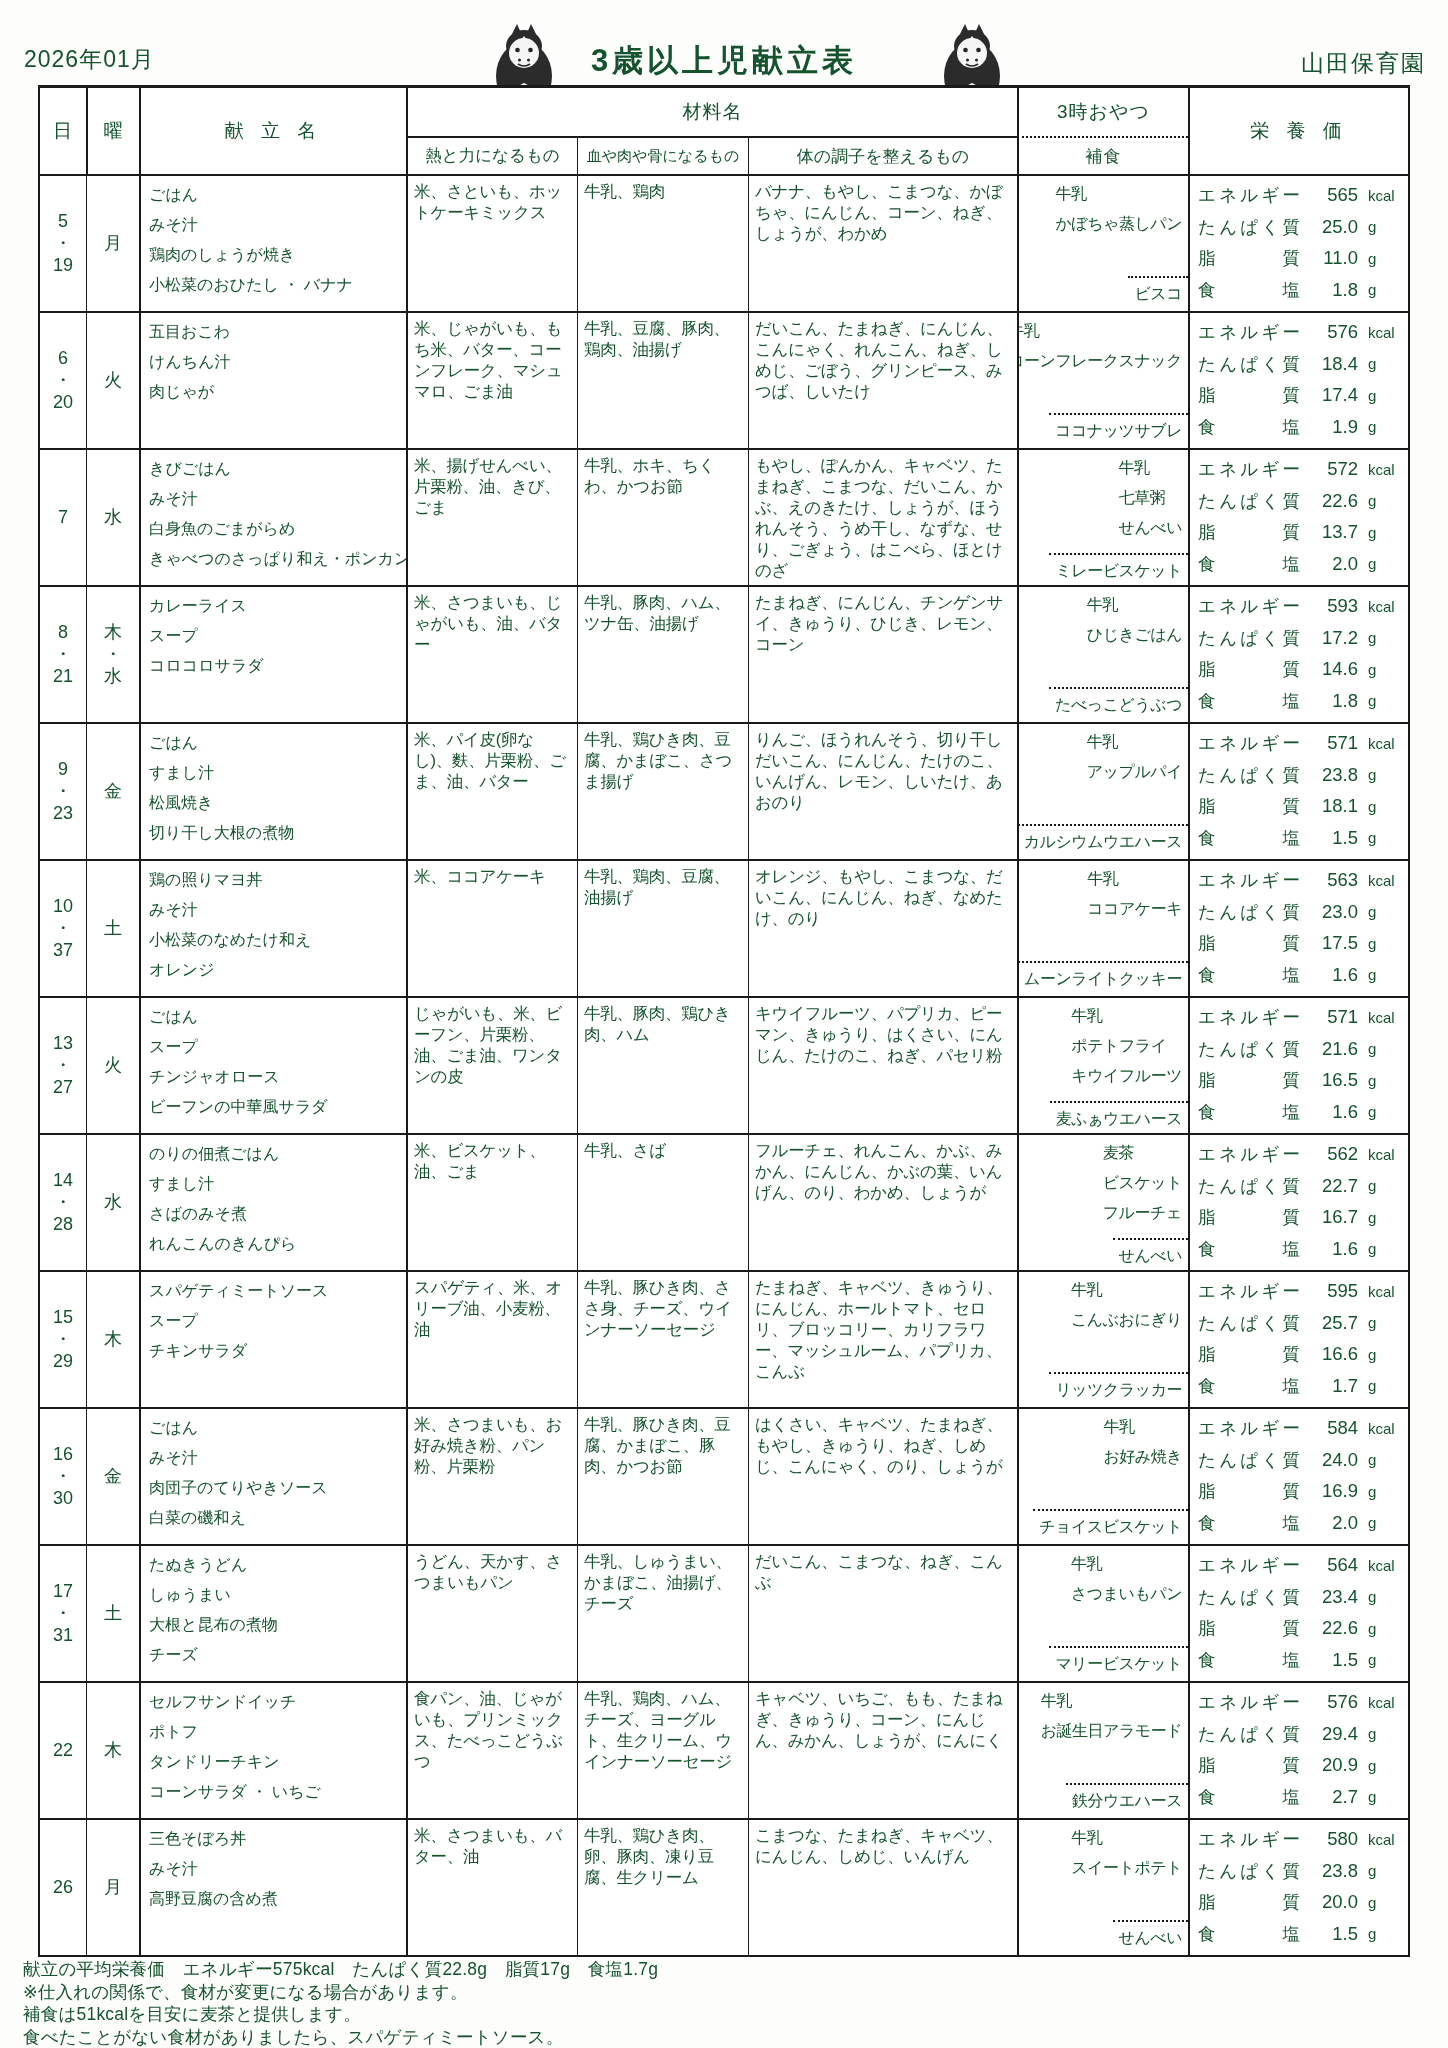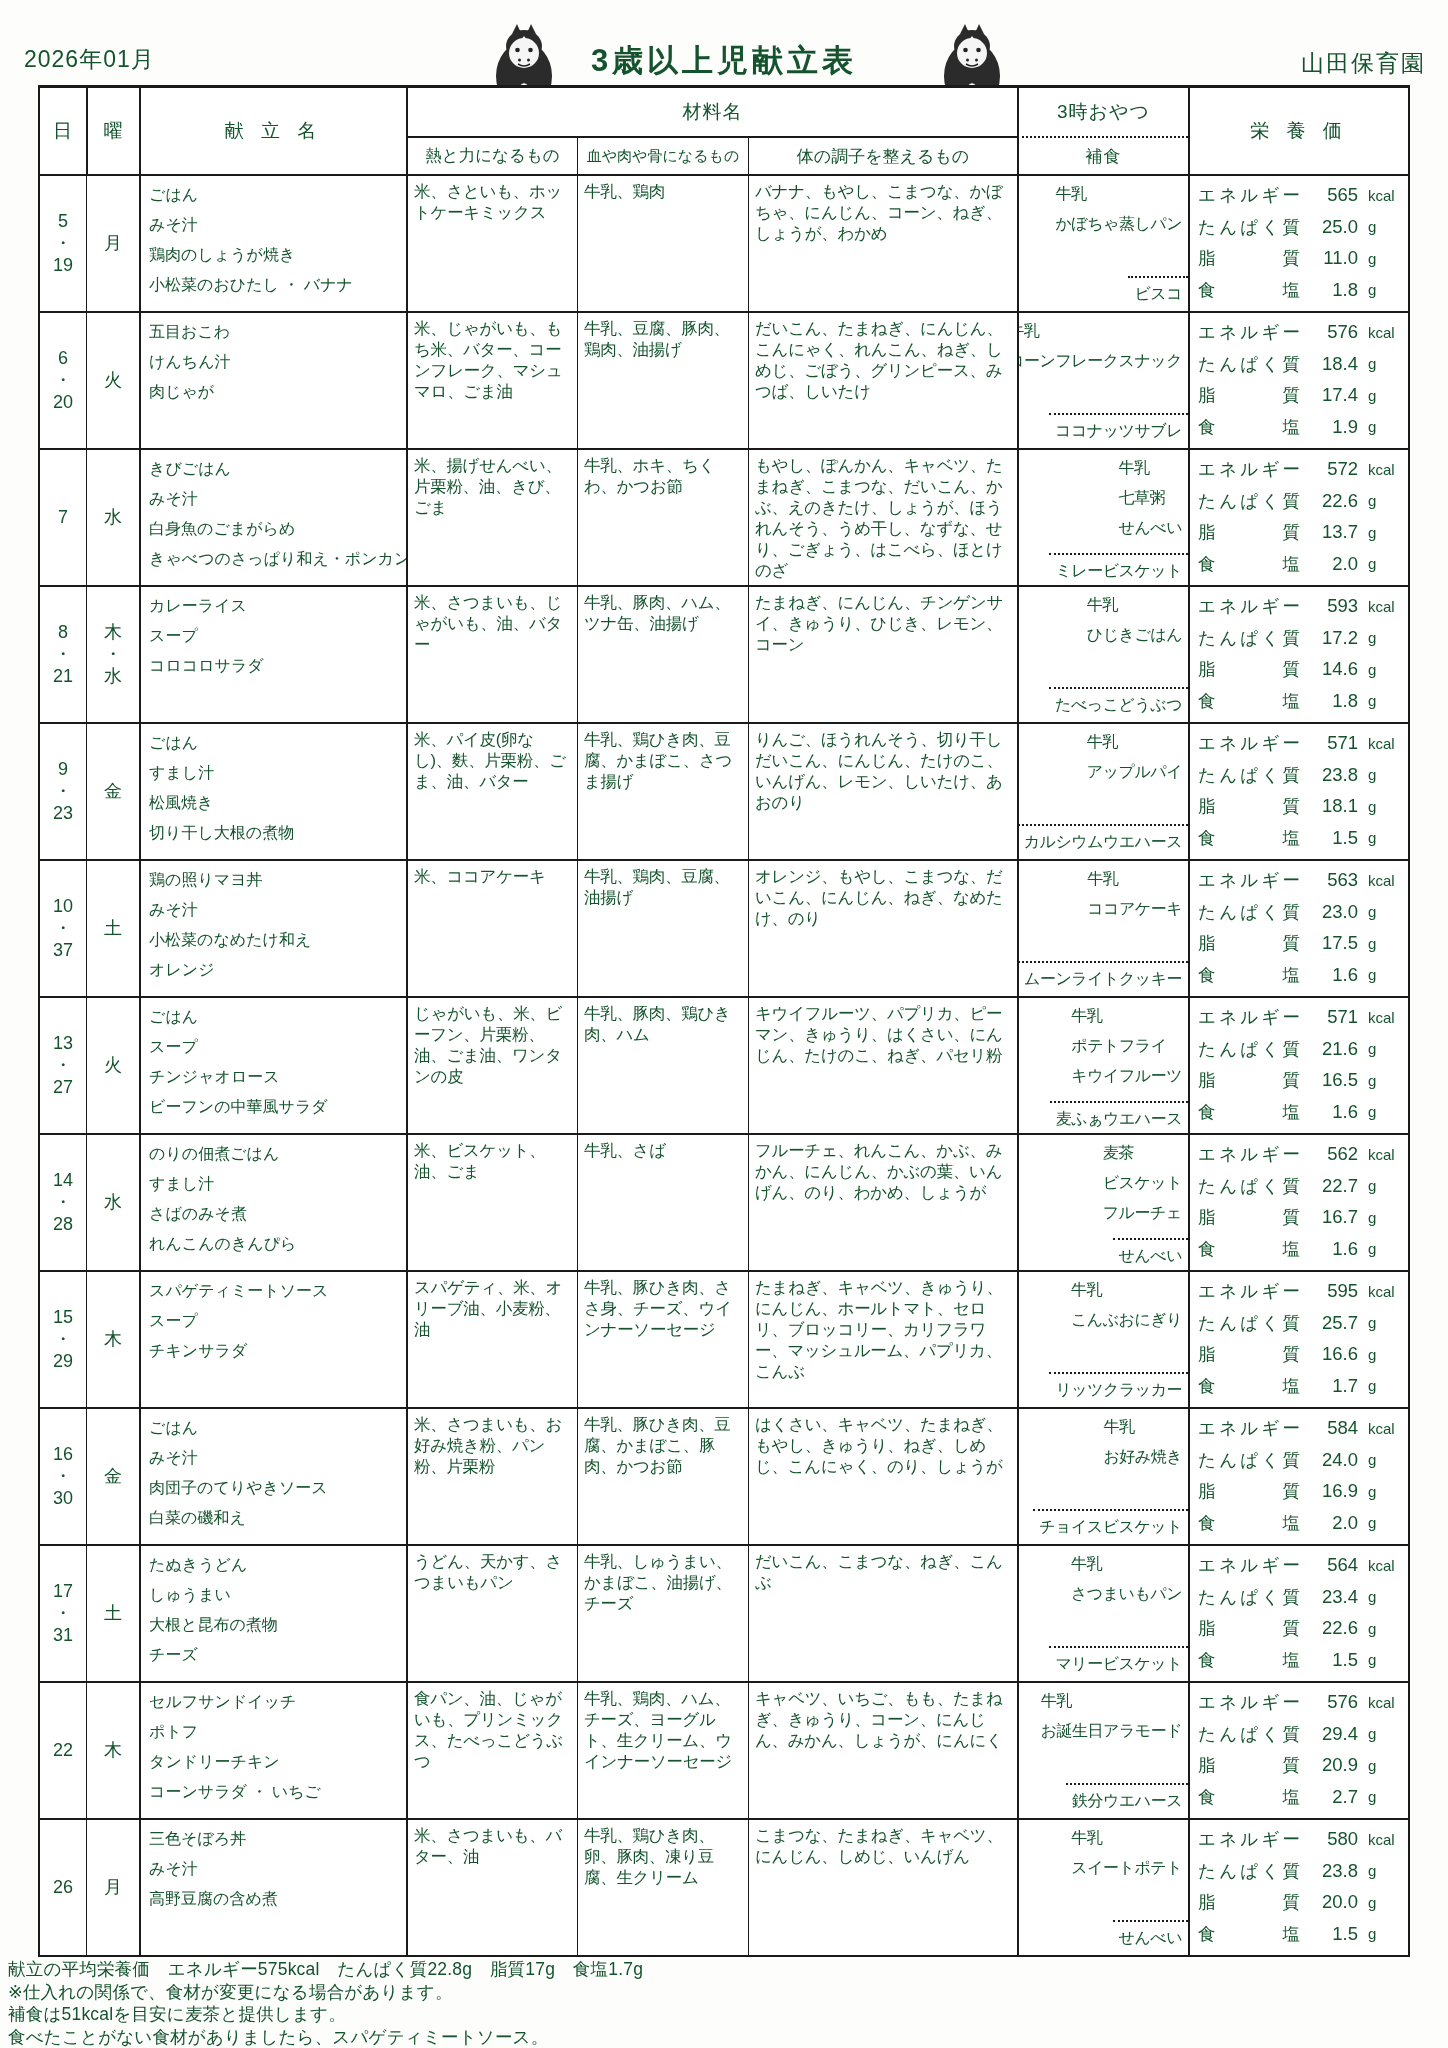--- a/index.html
+++ b/index.html
@@ -75,21 +75,21 @@
   .nut-line { display:flex; align-items:center; }
   .nut-label {
     display:inline-block; width:102px; font-size:17.5px;
     text-align:justify; text-align-last:justify; letter-spacing:0;
   }
   .nut-value { flex:1; text-align:right; font-size:18.5px; padding-right:10px; }
   .nut-unit { width:32px; font-size:15px; text-align:left; }
 
   
   .footer { position:absolute; left:8px; top:1958px; width:1400px; }
-  .footer-line { font-size:17.5px; line-height:22.5px; letter-spacing:0.2px; }
+  .footer-line { font-size:17.5px; line-height:22.5px; letter-spacing:0.2px;margin-left:15px; }
 </style>
 </head>
 <body>
 
 <div class="page">
 
   <div class="top-date">2026年01月</div>
 
   <span class="daruma left">
     <svg width="64" height="92" viewBox="0 0 64 92">

